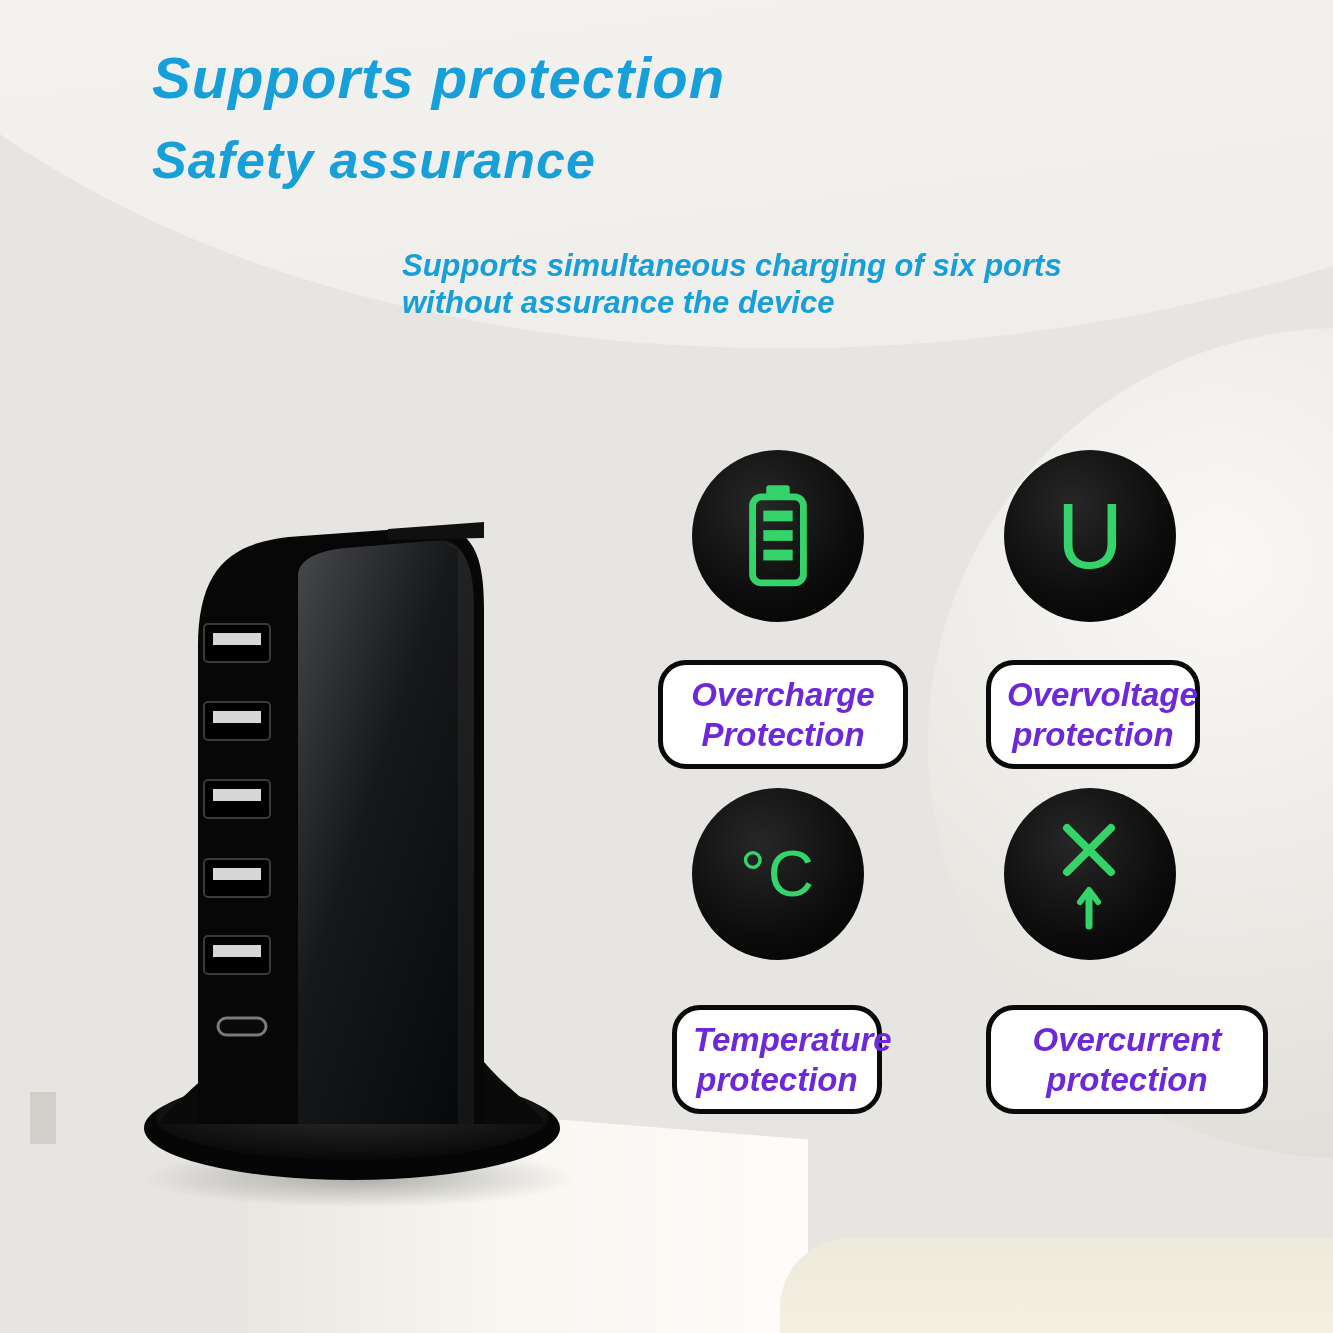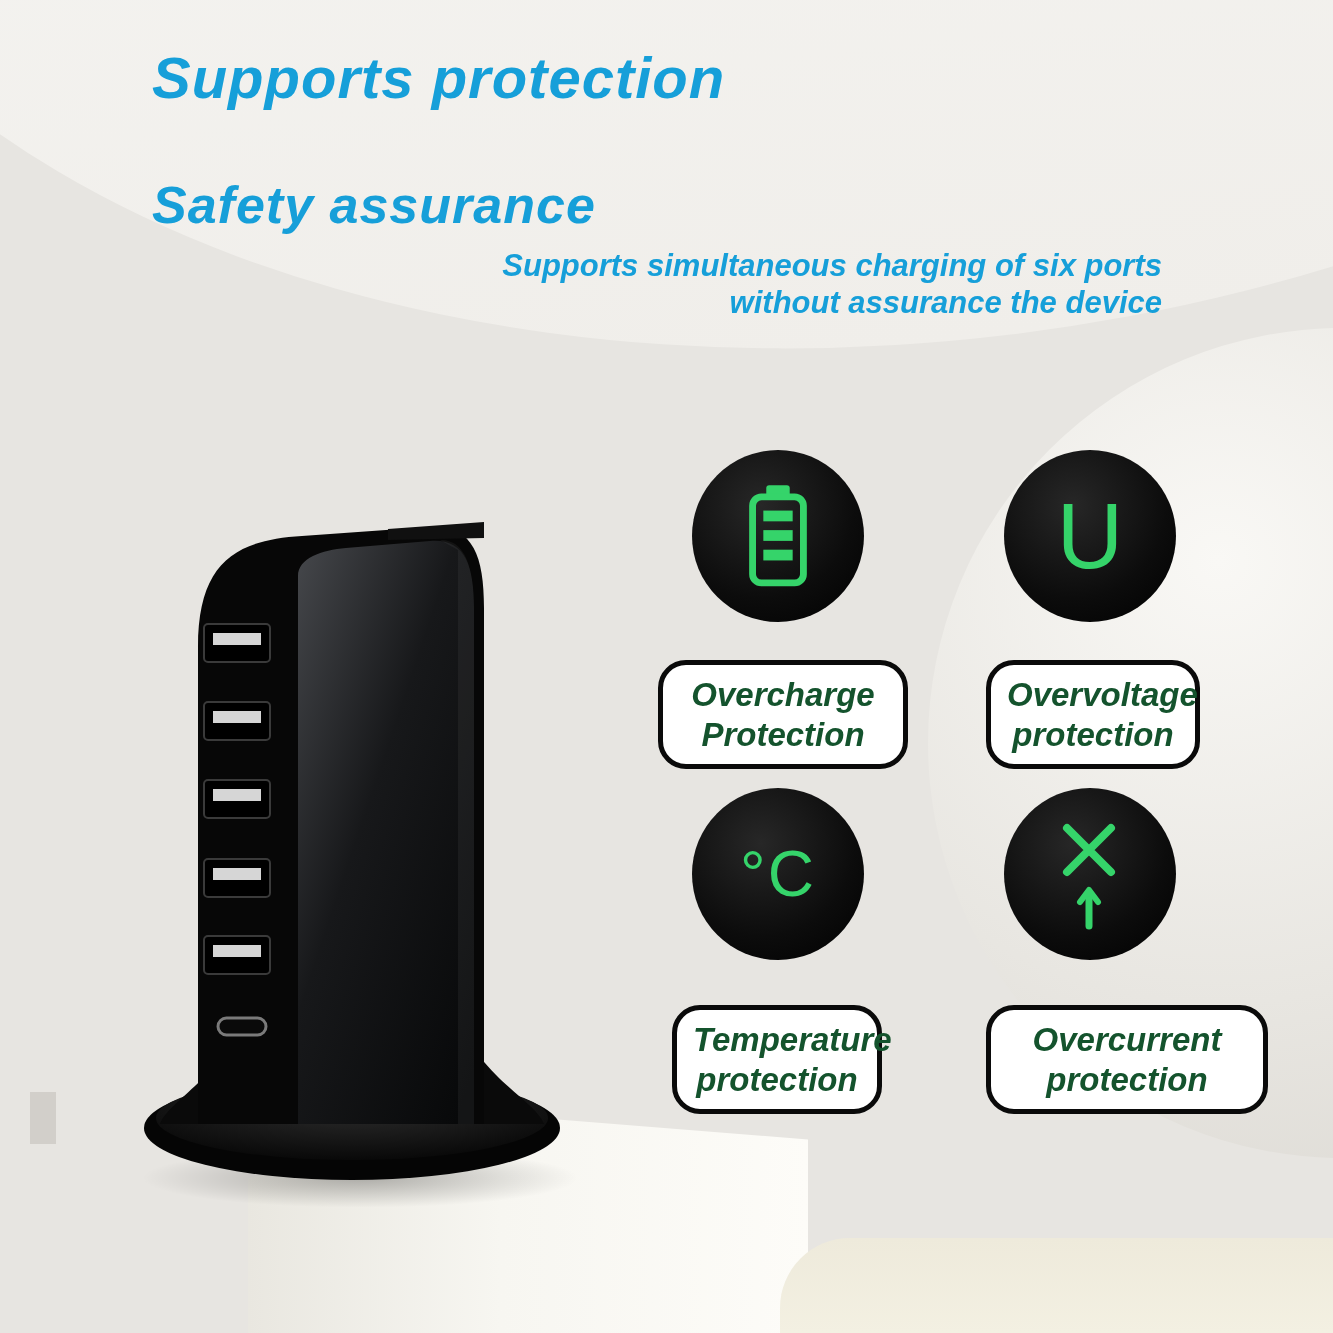--- a/index.html
+++ b/index.html
@@ -41,46 +41,46 @@
     background:radial-gradient(ellipse at center, rgba(0,0,0,.28) 0%, rgba(0,0,0,0) 70%);
   }
 
   
   .title1 {
     left:152px; top:44px; font-size:58px; font-weight:bold; font-style:italic;
     color:#169fd9; letter-spacing:1px;
   }
   .title2 {
     left:152px; top:130px; font-size:52px; font-weight:bold; font-style:italic;
-    color:#169fd9; letter-spacing:1px;margin-top:45px;
+    color:#169fd9; letter-spacing:1px;
   }
   .subtitle {
     left:402px; top:248px; width:760px;
     font-size:31px; font-weight:bold; font-style:italic;
-    color:#169fd9; line-height:1.18;text-align:right;
+    color:#169fd9; line-height:1.18;
   }
   .subtitle span { display:block; }
 
   
   .feat-circle {
     width:172px; height:172px; border-radius:50%;
     background:radial-gradient(circle at 40% 32%, #272727 0%, #0c0c0c 60%, #000 100%);
     display:flex; align-items:center; justify-content:center;
   }
   .glyph-green {
     color:#35d46a; font-weight:normal; font-style:normal;
   }
   .glyph-u { font-size:92px; }
   .glyph-c { font-size:64px; letter-spacing:2px; }
 
   
   .feat-label {
     background:#ffffff; border:5px solid #0a0a0a; border-radius:28px;
     padding:10px 16px; text-align:center;
-    font-size:33px; font-weight:bold; font-style:italic; color:#14532d;
+    font-size:33px; font-weight:bold; font-style:italic; color:#6d28d9;
     line-height:1.2;
   }
   .feat-label span { display:block; }
 </style>
 </head>
 <body>
 
 <div class="abs bg-ellipse-top"></div>
 <div class="abs bg-circle-right"></div>
 <div class="abs pedestal"></div>

